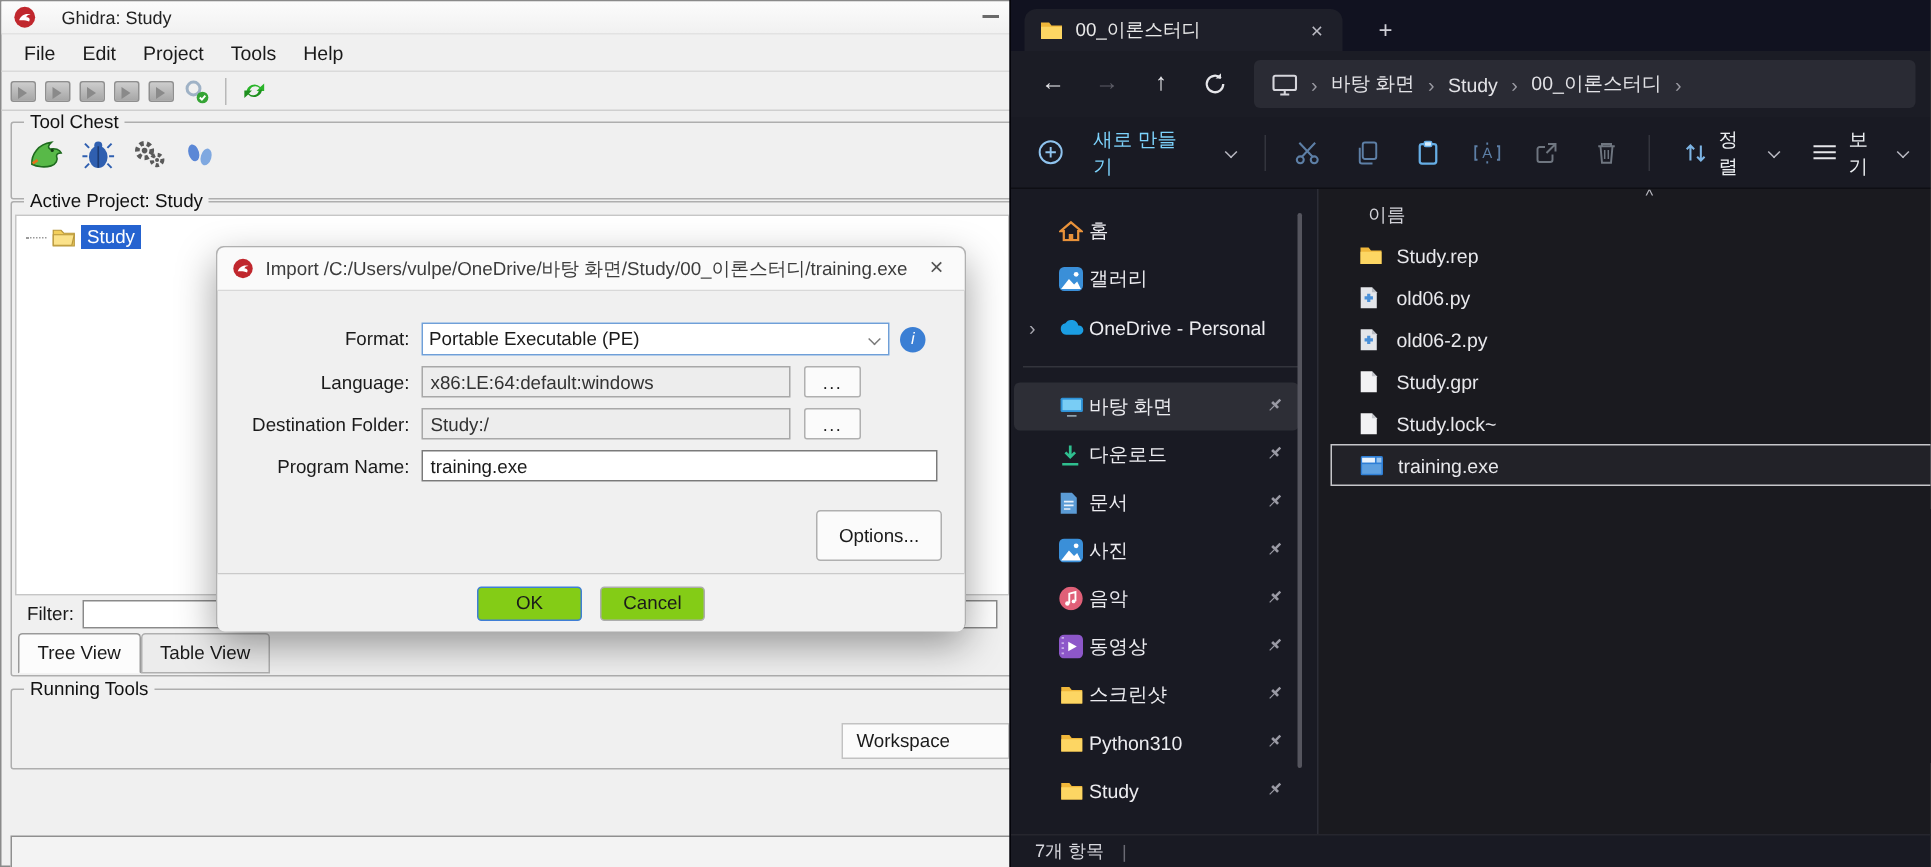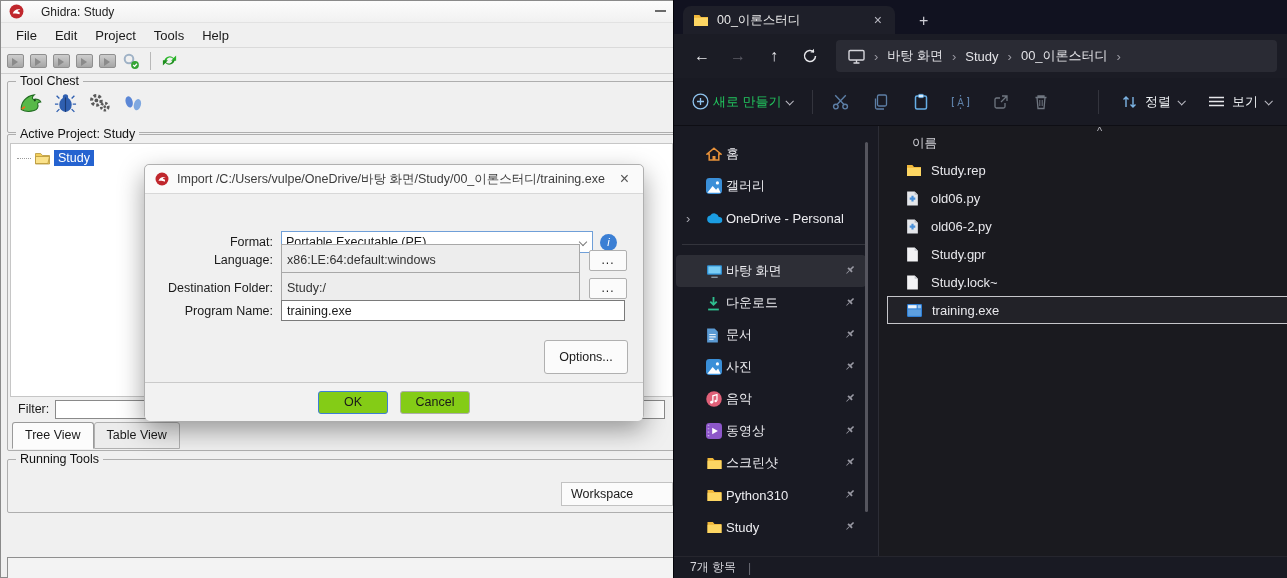--- a/index.html
+++ b/index.html
@@ -43,21 +43,21 @@
     box-shadow:0 10px 26px rgba(0,0,0,.38); z-index:20; }
   .d-titlebar { height:27px; background:#fafafa; border-bottom:1px solid #d8d8d8;
     border-radius:5px 5px 0 0; display:flex; align-items:center; gap:8px; padding:14px 10px; font-size:12.5px; color:#3c3c3c; }
   .d-title { flex:1; white-space:nowrap; overflow:hidden; }
   .d-close { font-size:16px; color:#555; padding:0 4px; cursor:default; }
   .d-row { position:absolute; left:0; display:flex; align-items:center; }
   .d-label { width:128px; text-align:right; margin-right:8px; font-size:12.5px; color:#1a1a1a; }
   .combo { width:312px; height:22px; background:#fff; border:1px solid #6f9fd8; display:flex; align-items:center; padding:0 4px; font-size:12.5px; position:relative; }
   .combo-arrow { position:absolute; right:6px; top:7px; width:6px; height:6px; border-right:1.4px solid #7a7a7a; border-bottom:1.4px solid #7a7a7a; transform:rotate(45deg); }
   .info-dot { width:17px; height:17px; border-radius:50%; background:#3b7fd4; color:#fff; font-size:11px; font-style:italic; display:flex; align-items:center; justify-content:center; margin-left:7px; }
-  .field-ro { width:299px; height:21px; background:#ededed; border:1px solid #a8a8a8; display:flex; align-items:center; padding:15px 5px; font-size:12.5px; color:#333; }
+  .field-ro { width:246px; height:21px; background:#ededed; border:1px solid #a8a8a8; display:flex; align-items:center; padding:4px 5px; font-size:12.5px; color:#333; }
   .browse-btn { width:38px; height:21px; margin-left:9px; background:#fbfbfb; border:1px solid #b0b0b0; border-radius:2px; font-size:12px; display:flex; align-items:center; justify-content:center; letter-spacing:1px; }
   .field-rw { width:344px; height:21px; background:#fff; border:1px solid #7a7a7a; display:flex; align-items:center; padding:0 5px; font-size:12.5px; }
   .options-btn { position:absolute; right:15px; top:175px; width:84px; height:34px; background:#fbfbfb; border:1px solid #b0b0b0; border-radius:3px; font-size:12.5px; display:flex; align-items:center; justify-content:center; }
   .d-btnbar { position:absolute; left:0; right:0; top:217px; border-top:1px solid #cacaca; height:39px; display:flex; align-items:center; justify-content:center; gap:12px; border-radius:0 0 5px 5px; background:#f2f2f2; }
   .d-btn { width:70px; height:23px; background:#84cc16; border:1px solid #adadad; border-radius:3px; font-size:12.5px; display:flex; align-items:center; justify-content:center; }
   .d-btn.default { border:1.6px solid #3f7ed6; }
 
   
   .explorer { position:absolute; left:673px; top:0; width:614px; height:578px;
     background:#191920; color:#e8e8e8; display:flex; flex-direction:column; font-size:13px;
@@ -68,21 +68,21 @@
   .x-tab-label { flex:1; white-space:nowrap; overflow:hidden; }
   .x-tab-close { color:#b9b9c2; font-size:14px; padding:0 3px; }
   .x-newtab { color:#cfcfd6; font-size:16px; margin-left:18px; padding:0 6px 4px; }
   .x-navrow { height:44px; background:#1b1c25; display:flex; align-items:center; gap:0; padding:0 10px; flex:none; }
   .navbtn { width:36px; text-align:center; font-size:16px; color:#e6e6ea; }
   .navbtn.dim { color:#5c5c66; }
   .addrbar { margin-left:8px; height:32px; flex:1; background:#2a2b34; border-radius:4px;
     display:flex; align-items:center; gap:9px; padding:0 12px; font-size:13px; color:#e2e2e6; }
   .crumb-sep { color:#9a9aa2; font-size:13px; }
   .x-cmdbar { height:48px; background:#191a23; border-bottom:1px solid #0e0e14; display:flex; align-items:center; padding:0 6px; flex:none; }
-  .cmd-new { display:flex; align-items:center; gap:4px; padding:0 12px; color:#22c55e; }
+  .cmd-new { display:flex; align-items:center; gap:20px; padding:0 12px; color:#7dd3fc; }
   .vsep { width:1px; height:24px; background:#33343d; margin:0 8px; }
   .cmd-ic { width:40px; height:36px; display:flex; align-items:center; justify-content:center; border-radius:4px; }
   .cmd-right { margin-left:auto; display:flex; align-items:center; gap:4px; }
   .cmd-group { display:flex; align-items:center; gap:7px; padding:0 10px; color:#eceff2; }
   .chev { width:6px; height:6px; border-right:1.3px solid #b9b9c2; border-bottom:1.3px solid #b9b9c2; transform:rotate(45deg) translateY(-1px); display:inline-block; }
   .x-body { flex:1; display:flex; min-height:0; background:#1a1a1f; }
   .x-sidebar { width:205px; flex:none; position:relative; background:#191a23; border-right:1px solid #2c2d36; padding-top:12px; overflow:hidden; }
   .sb-item { height:32px; display:flex; align-items:center; margin:0 12px 0 2px; padding-left:32px; border-radius:4px; position:relative; font-size:13px; color:#ececf0; }
   .sb-item.selected { background:#2d2e36; }
   .sb-expander { position:absolute; left:10px; color:#a8a8b0; font-size:13px; }
@@ -222,21 +222,21 @@
         <span>
           <svg width="14" height="14" viewBox="0 0 16 16">
               <circle cx="8" cy="8" r="7.4" fill="#c0272d"></circle>
               <path d="M4 10.2c1-3.2 4.2-5.3 8.2-4.2-2.1.1-3.1 1-3 2 2 .1 2.9 1.2 1.9 3-2.2-1.2-6-1-7.1-.8z" fill="#fff"></path>
             </svg>
         </span>
         <span class="d-title">Import /C:/Users/vulpe/OneDrive/바탕 화면/Study/00_이론스터디/training.exe</span>
         <span class="d-close">×</span>
       </div>
 
-      <div class="d-row" style="top:66px;">
+      <div class="d-row" style="top:50px;">
         <span class="d-label">Format:</span>
         <div class="combo">
           <span>Portable Executable (PE)</span>
           <span class="combo-arrow"></span>
         </div>
         <span class="info-dot">i</span>
       </div>
 
       <div class="d-row" style="top:79px;">
         <span class="d-label">Language:</span>

